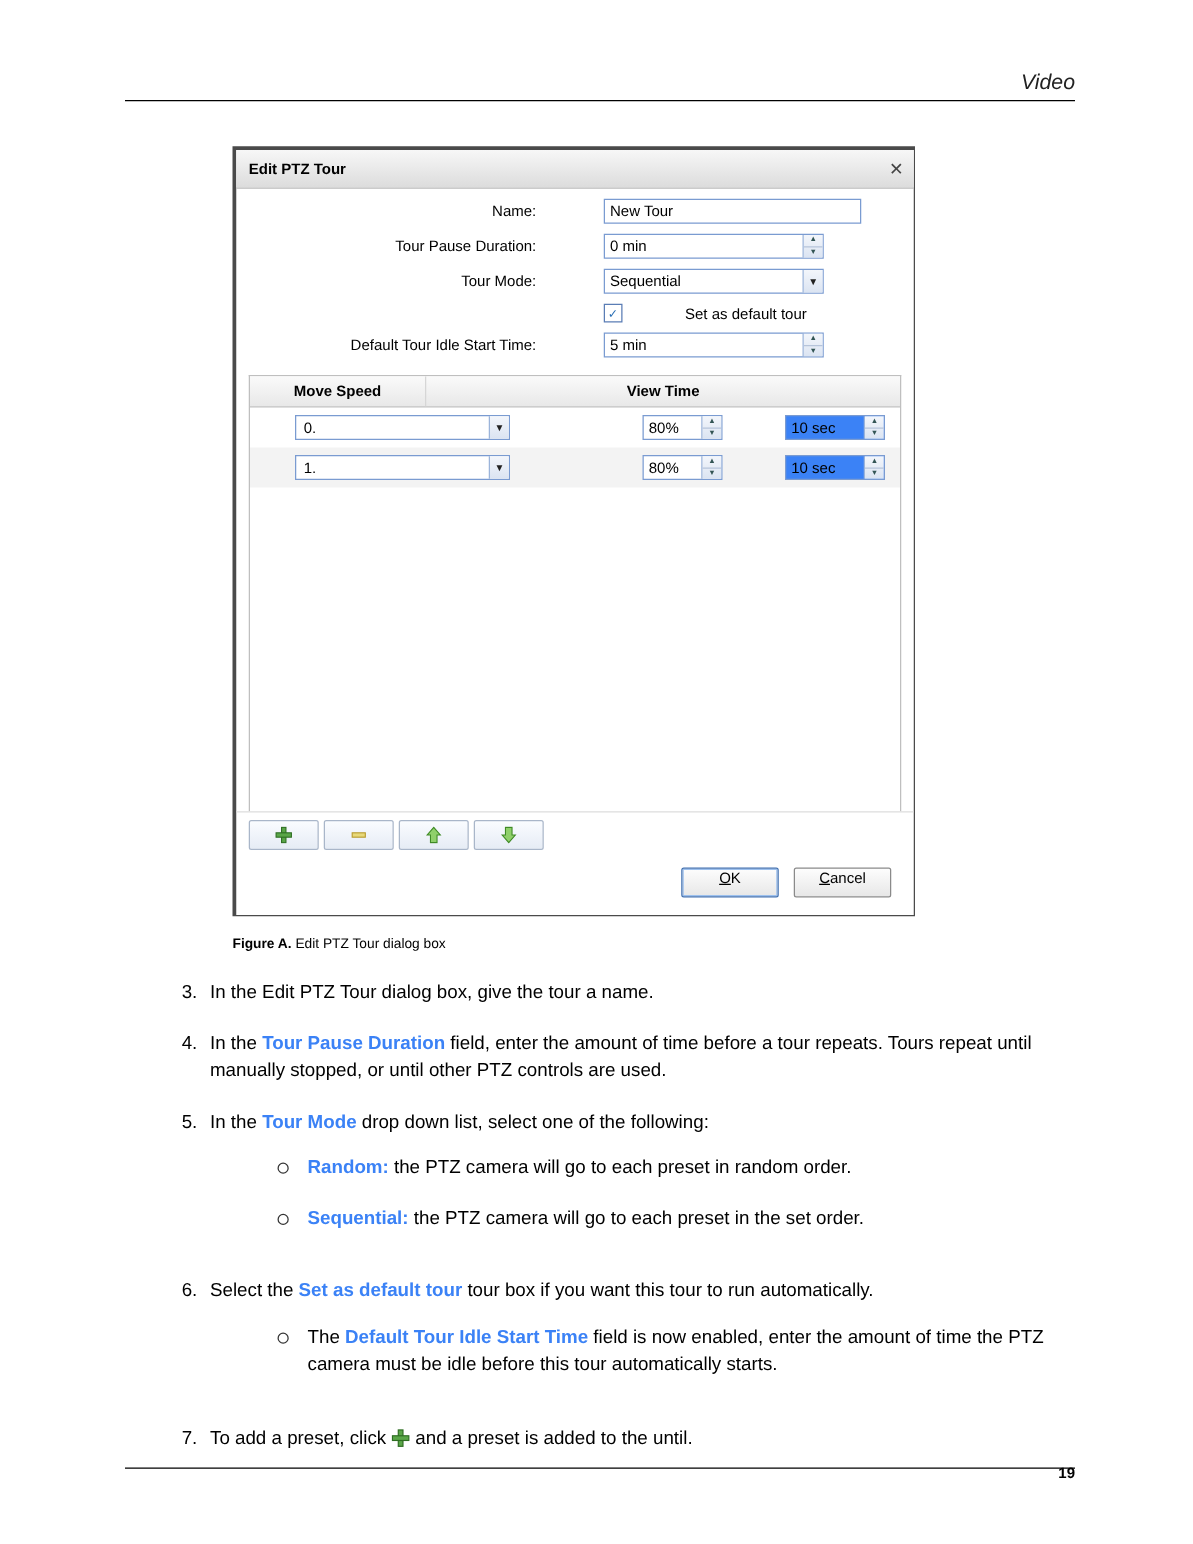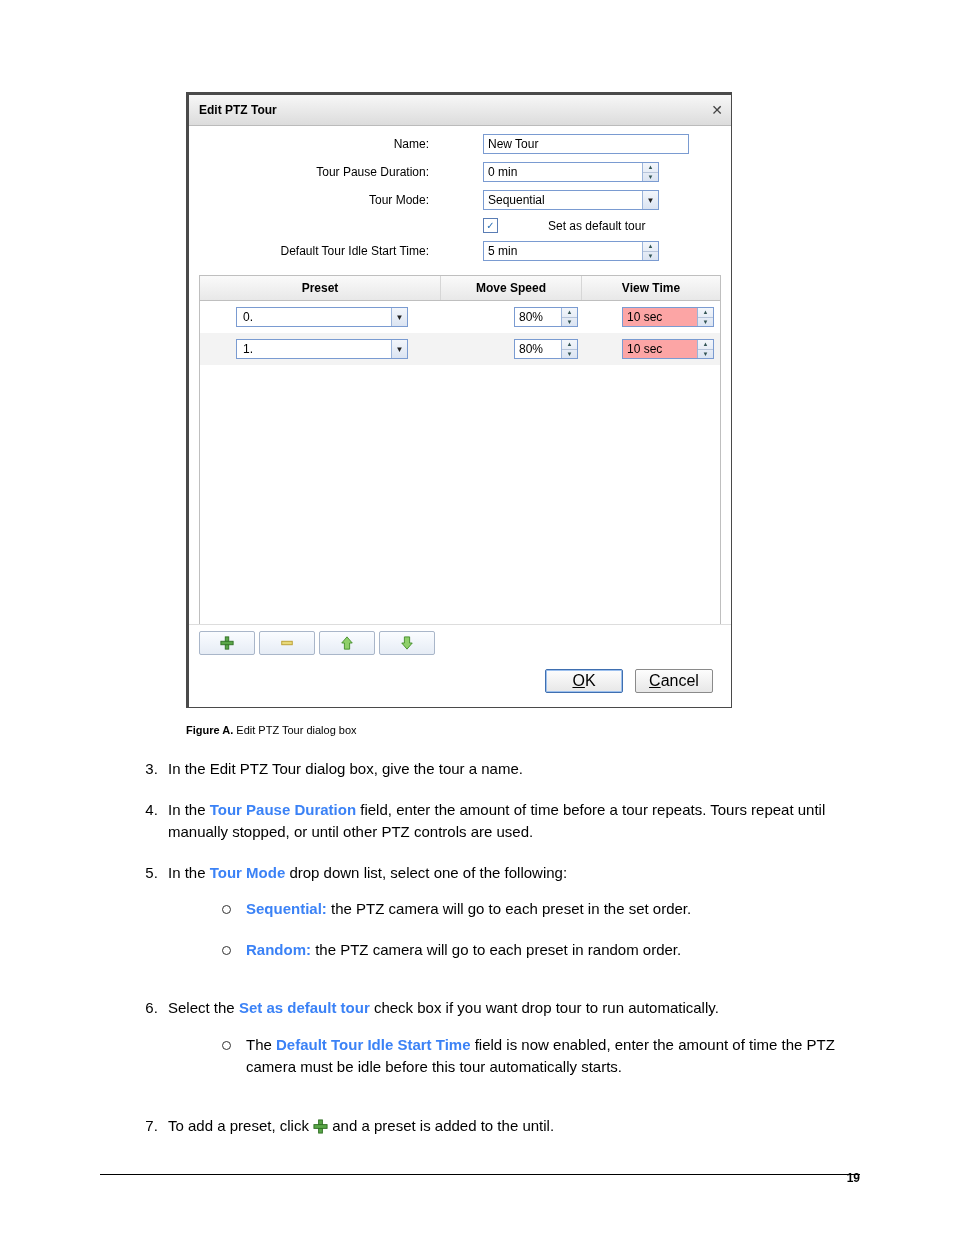--- a/index.html
+++ b/index.html
@@ -143,42 +143,42 @@
     width:172px;height:20px;border:1px solid #7a9bd1;background:#fff;
     display:flex;align-items:stretch;box-sizing:border-box;
   }
   .cell-sel .val{flex:1;padding:0 6px;display:flex;align-items:center;}
   .cell-spin{
     width:64px;height:20px;border:1px solid #7a9bd1;background:#fff;
     display:flex;align-items:stretch;box-sizing:border-box;
   }
   .cell-spin .val{flex:1;padding:0 4px;display:flex;align-items:center;}
   .cell-spin2{
-    width:92px;height:20px;border:1px solid #7a9bd1;background:#fca5a5;
+    width:80px;height:20px;border:1px solid #7a9bd1;background:#3b82f6;
     display:flex;align-items:stretch;box-sizing:border-box;
   }
   .cell-spin2 .val{flex:1;padding:0 4px;display:flex;align-items:center;}
   .grow .gc2, .grow .gc3{display:flex;justify-content:center;}
   
   .tbar{
     display:flex;gap:4px;padding:6px 10px;border-top:1px solid #ddd;
   }
   .tbtn{
     width:54px;height:22px;border:1px solid #a9b6c9;border-radius:2px;
     background:linear-gradient(#fafcff,#e6ecf5);
     display:flex;align-items:center;justify-content:center;
   }
   .ico{width:14px;height:14px;display:block;}
   .btnrow{
     display:flex;justify-content:flex-end;gap:12px;padding:8px 18px 14px;
   }
   .dlgbtn{
     min-width:76px;height:22px;border:1px solid #8a8a8a;border-radius:2px;
     background:linear-gradient(#fdfdfd,#e7e7e7);
-    display:flex;align-items:center;justify-content:center;font-size:16px;
+    display:flex;justify-content:center;font-size:12px;
   }
   .dlgbtn.def{border:1px solid #3f6fb0;box-shadow:0 0 0 1px #9cc0ee inset;}
   .u{text-decoration:underline;}
   
   .caption{
     font-size:11px;color:#000;margin:16px 0 0 0;
   }
   .caption b{font-weight:bold;}
   
   ol.steps{
@@ -200,20 +200,21 @@
     position:absolute;left:100px;right:94px;bottom:60px;border-top:1.5px solid #000;
   }
   .pagenum{
     position:absolute;right:94px;bottom:50px;font-weight:bold;font-size:12px;
   }
 </style>
 </head>
 <body>
 
 <div class="page">
+  <div class="header">Video</div>
 
   <div class="figure-wrap">
 
     <div class="dialog">
       <div class="titlebar">
         <span>Edit PTZ Tour</span>
         <span class="x">✕</span>
       </div>
 
       <div class="formarea">
@@ -249,21 +250,20 @@
             <span class="val">5 min</span>
             <span class="spinbtns">
                 <div>▲</div>
                 <div>▼</div>
               </span>
           </span>
         </div>
 
         <div class="grid">
           <div class="ghead">
-            <div class="gc1">Preset</div>
             <div class="gc2">Move Speed</div>
             <div class="gc3">View Time</div>
           </div>
 
           <div class="grow">
             <div class="gc1">
               <span class="cell-sel">
                 <span class="val">0.</span>
                 <span class="sel-caret">▼</span>
               </span>
@@ -359,27 +359,27 @@
   <ol class="steps" start="3">
     <li><span>In the Edit PTZ Tour dialog box, give the tour a name.</span></li>
 
     <li>
       <span>In the </span><span class="kw">Tour Pause Duration</span><span> field, enter the amount of time before a tour repeats. Tours repeat until manually stopped, or until other PTZ controls are used.</span>
     </li>
 
     <li>
       <span>In the </span><span class="kw">Tour Mode</span><span> drop down list, select one of the following:</span>
       <ul class="sub">
+        <li><span class="kw">Random:</span><span> the PTZ camera will go to each preset in random order.</span></li>
         <li><span class="kw">Sequential:</span><span> the PTZ camera will go to each preset in the set order.</span></li>
-        <li><span class="kw">Random:</span><span> the PTZ camera will go to each preset in random order.</span></li>
       </ul>
     </li>
 
     <li>
-      <span>Select the </span><span class="kw">Set as default tour</span><span> check box if you want drop tour to run automatically.</span>
+      <span>Select the </span><span class="kw">Set as default tour</span><span> tour box if you want this tour to run automatically.</span>
       <ul class="sub">
         <li><span>The </span><span class="kw">Default Tour Idle Start Time</span><span> field is now enabled, enter the amount of time the PTZ camera must be idle before this tour automatically starts.</span></li>
       </ul>
     </li>
 
     <li>
       <span>To add a preset, click </span>
       <svg class="inline-ico" viewBox="0 0 16 16">
         <rect x="6" y="1" width="4" height="14" fill="#5aa648" stroke="#2e6e22"></rect>
         <rect x="1" y="6" width="14" height="4" fill="#5aa648" stroke="#2e6e22"></rect>

